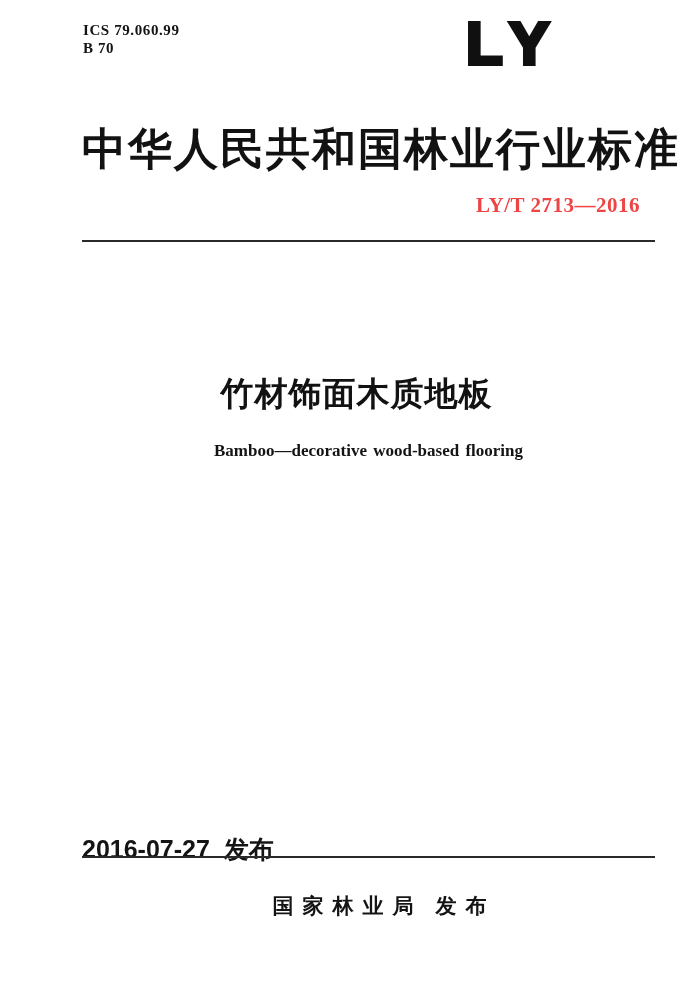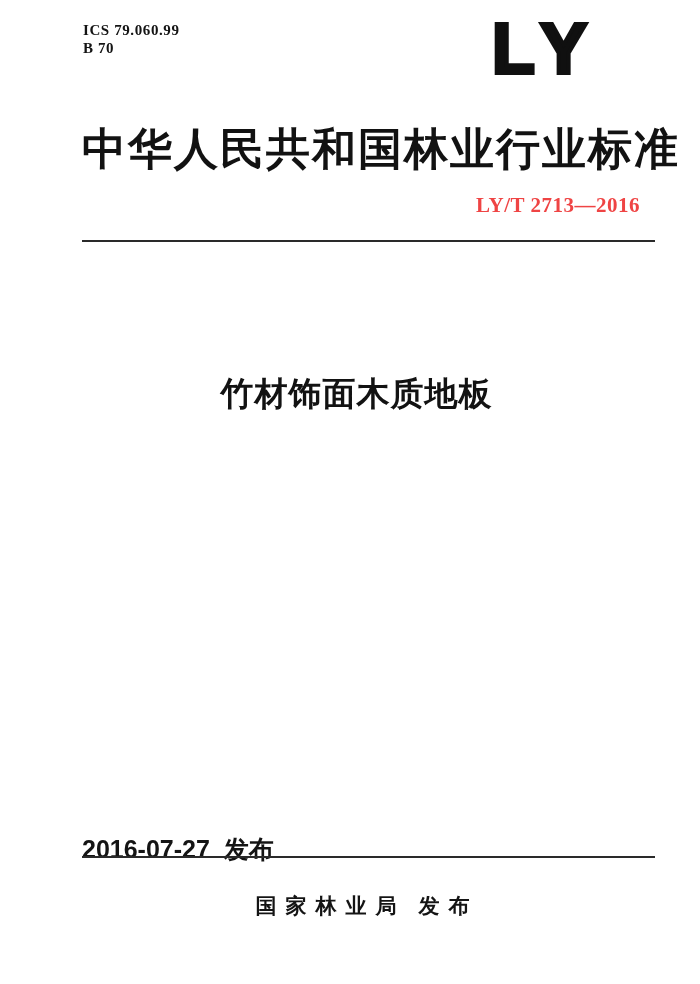--- a/index.html
+++ b/index.html
@@ -26,25 +26,25 @@
     font-weight: bold;
     font-size: 15px;
     line-height: 18px;
     letter-spacing: 0.6px;
     color: #141414;
   }
 
   
   .logo {
     position: absolute;
-    left: 492px;
+    left: 466px;
     top: 14px;
     font-family: "Liberation Sans", sans-serif;
     font-weight: bold;
-    font-size: 70px;
+    font-size: 60px;
     line-height: 1;
     letter-spacing: 12px;
     color: #101010;
     -webkit-text-stroke: 4px #101010;
   }
 
   
   .header-title {
     position: absolute;
     left: 82px;
@@ -121,21 +121,21 @@
     font-size: 25px;
     font-weight: bold;
     white-space: nowrap;
     color: #141414;
   }
   .date-label { margin-left: 7px; }
 
   
   .publisher-row {
     position: absolute;
-    left: 76px;
+    left: 93px;
     top: 892px;
     width: 573px;
     display: flex;
     justify-content: center;
     gap: 22px;
     font-size: 21px;
     font-weight: bold;
     white-space: nowrap;
     color: #141414;
   }
@@ -154,20 +154,21 @@
   <div class="logo">LY</div>
 
   <h1 class="header-title">中华人民共和国林业行业标准</h1>
 
   <div class="std-number">LY/T 2713—2016</div>
 
   <div class="rule rule-top"></div>
 
   <h2 class="title-zh">竹材饰面木质地板</h2>
 
+  <div class="title-en">Bamboo—decorative wood-based flooring</div>
 
   <div class="date-row">
     <div>
       <span>2016-07-27</span>
       <span class="date-label">发布</span>
     </div>
   </div>
 
   <div class="rule rule-bottom"></div>
 

